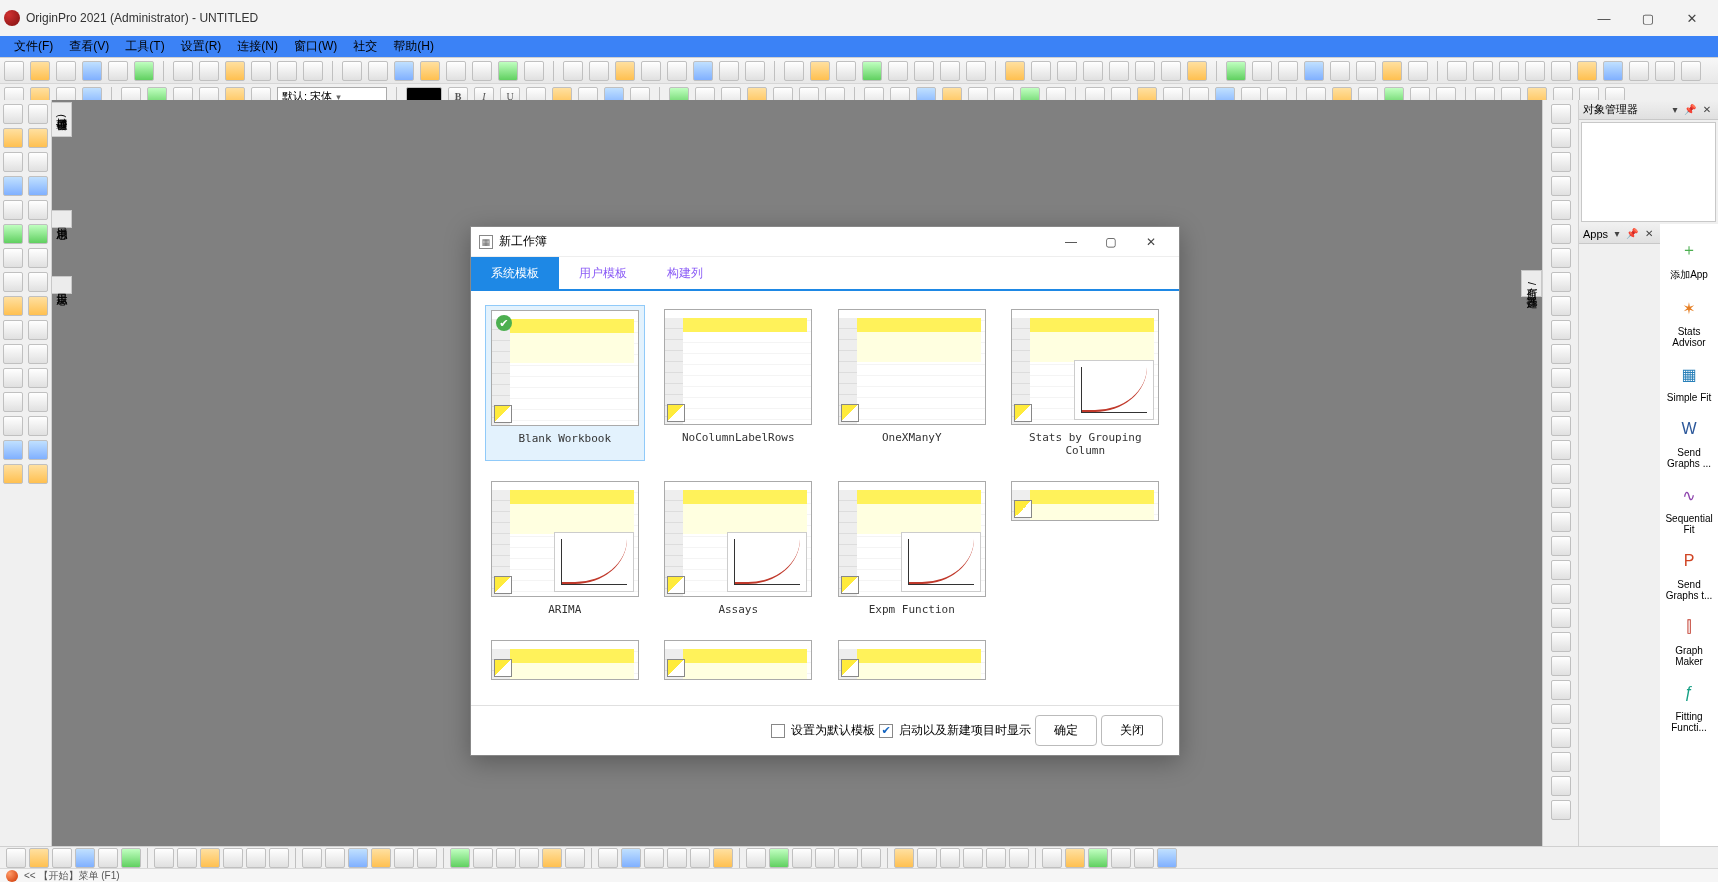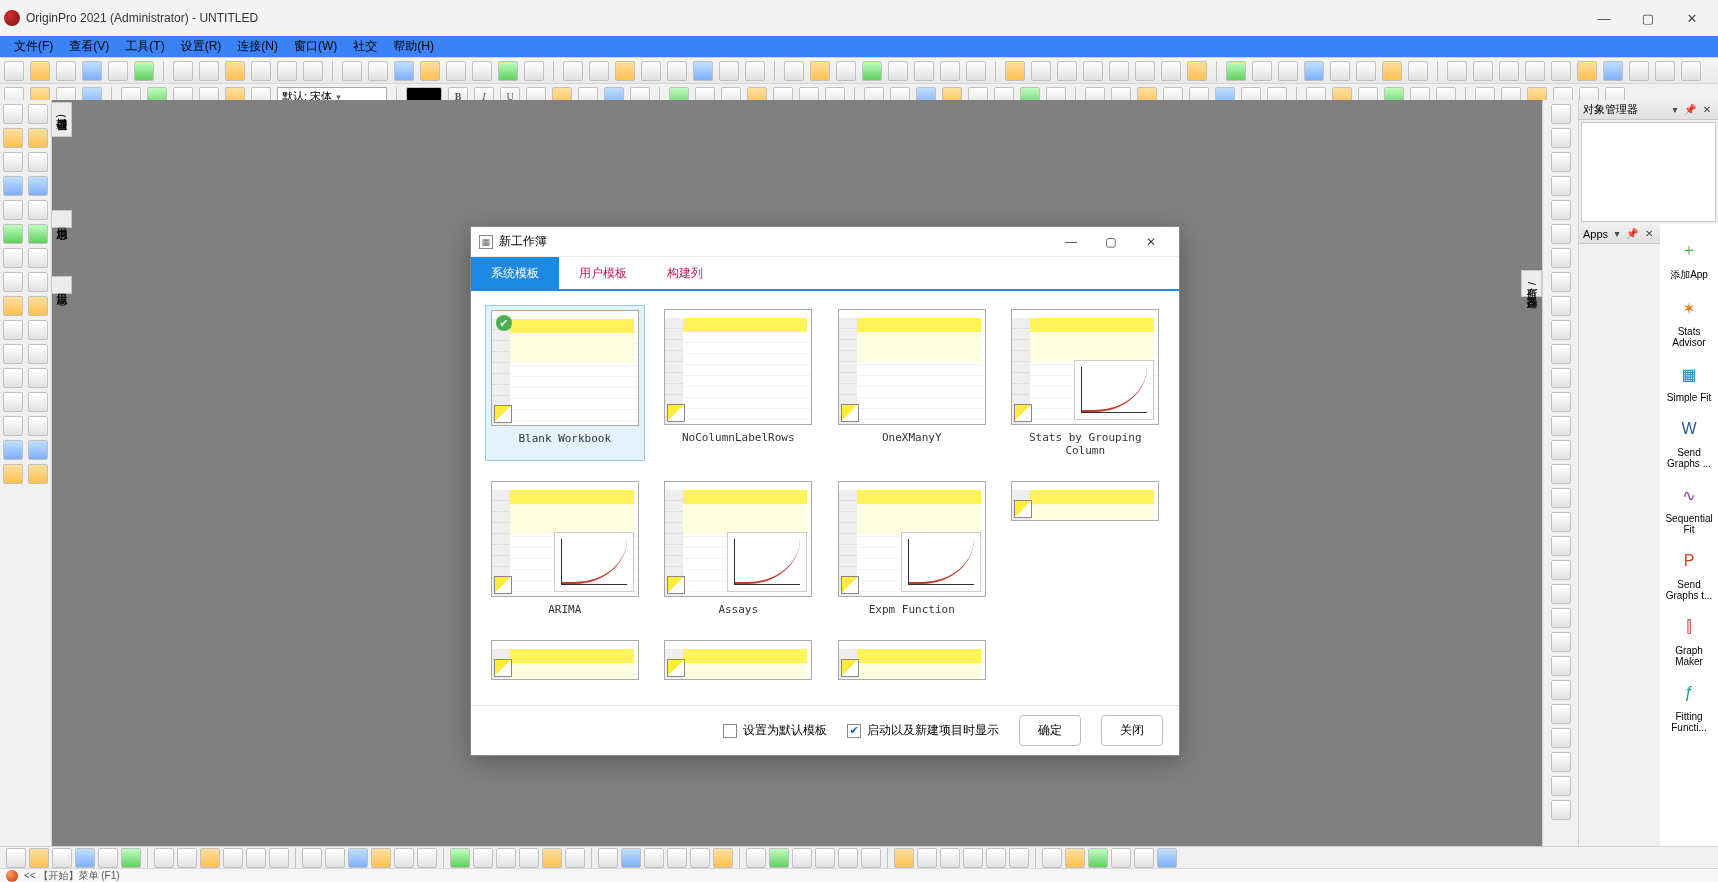--- a/index.html
+++ b/index.html
@@ -58,42 +58,42 @@
 .sb-icon { width: 12px; height: 12px; border-radius: 50%; background: radial-gradient(circle at 30% 30%,#ff9966,#cc3300); margin-right: 6px; }
 
 
 .modal { position: absolute; left: 418px; top: 126px; width: 710px; height: 530px; background: #fff; border: 1px solid #888; box-shadow: 0 6px 24px rgba(0,0,0,0.3); display: flex; flex-direction: column; }
 .modal-titlebar { height: 30px; display: flex; align-items: center; padding: 0 8px; font-size: 12px; background: #fff; border-bottom: 1px solid #eee; }
 .modal-titlebar .mt-icon { width: 14px; height: 14px; border: 1px solid #888; margin-right: 6px; display: flex; align-items: center; justify-content: center; font-size: 9px; color: #666;}
 .modal-titlebar .spacer { flex: 1; }
 .modal-titlebar .mw { width: 40px; height: 30px; display: flex; align-items: center; justify-content: center; color: #444; }
 
 .modal-tabs { height: 34px; display: flex; border-bottom: 2px solid #1e88e5; }
-.modal-tab { padding: 0 20px; display: flex; align-items: center; font-size: 12px; color: #be185d; cursor: default; }
+.modal-tab { padding: 0 20px; display: flex; align-items: center; font-size: 12px; color: #8b5cf6; cursor: default; }
 .modal-tab.active { background: #1e88e5; color: #ffffff; }
 
 .modal-body { flex: 1; padding: 14px; overflow-y: auto; position: relative; }
 .modal-body::-webkit-scrollbar { width: 14px; }
 .template-grid { display: grid; grid-template-columns: repeat(4, 1fr); gap: 16px 14px; }
 .tpl-item { display: flex; flex-direction: column; align-items: center; padding: 4px; cursor: default; }
 .tpl-item.selected { background: #e3f2fd; border: 1px solid #90caf9; }
 .tpl-thumb { width: 148px; height: 116px; background: #fff; border: 1px solid #aaa; position: relative; overflow: hidden; }
 .tpl-thumb .sheet-bg { position: absolute; inset: 0; background: repeating-linear-gradient(to bottom, #fff 0 10px, #f4f4f4 10px 11px); }
 .tpl-thumb .hdr { position: absolute; top: 8px; left: 18px; right: 4px; height: 14px; background: #fff25a; }
 .tpl-thumb .lbl-rows { position: absolute; top: 22px; left: 18px; right: 4px; height: 30px; background: #ffffe0; }
 .tpl-thumb .rownums { position: absolute; top: 8px; left: 0; width: 18px; bottom: 0; background: repeating-linear-gradient(to bottom, #eee 0 10px, #ddd 10px 11px); }
 .tpl-thumb .sheet-icon { position: absolute; left: 2px; bottom: 2px; width: 18px; height: 18px; background: linear-gradient(135deg,#ffeb3b 50%,#fff 50%); border: 1px solid #888; }
 .tpl-thumb .check { position: absolute; left: 4px; top: 4px; width: 16px; height: 16px; border-radius: 50%; background: #4caf50; color: #fff; font-size: 11px; display: flex; align-items: center; justify-content: center; }
 .tpl-thumb .plot-area { position: absolute; right: 4px; bottom: 4px; width: 80px; height: 60px; background: #fff; border: 1px solid #ccc; }
 .tpl-thumb .plot-area .curve { position: absolute; inset: 6px; border-bottom: 1px solid #333; border-left: 1px solid #333; }
 .tpl-thumb .plot-area .curve::after { content: ""; position: absolute; inset: 0; background: none; border-top: 2px solid #c0392b; border-radius: 0 80% 0 0 / 0 100% 0 0; transform: scaleY(-1); }
 .tpl-thumb .colorstrip { position: absolute; right: 4px; top: 20px; width: 24px; bottom: 4px; background: linear-gradient(to bottom,#2e7d32,#c62828,#1565c0,#6a1b9a,#ef6c00); }
 .tpl-label { margin-top: 6px; font-size: 11px; font-family: Consolas, monospace; color: #333; text-align: center; }
 
-.modal-footer { height: 50px; border-top: 1px solid #e0e0e0; display: flex; align-items: center; padding: 0 16px; gap: 20px; font-size: 12px; }
+.modal-footer { height: 50px; border-top: 1px solid #e0e0e0; display: flex; align-items: center; padding: 0 16px; gap: 4px; font-size: 12px; }
 .modal-footer .spacer { flex: 1; }
 .chk { width: 14px; height: 14px; border: 1px solid #888; display: inline-flex; align-items: center; justify-content: center; margin-right: 6px; font-size: 11px; color: #1565c0; }
 .btn { padding: 6px 18px; border: 1px solid #bbb; border-radius: 4px; background: #fff; font-size: 12px; cursor: default; }
 
 .vtab { position: absolute; writing-mode: vertical-rl; font-size: 11px; padding: 8px 2px; background: #ececec; border: 1px solid #c8c8c8; }
 </style>
 </head>
 <body>
 
 <div class="titlebar">

